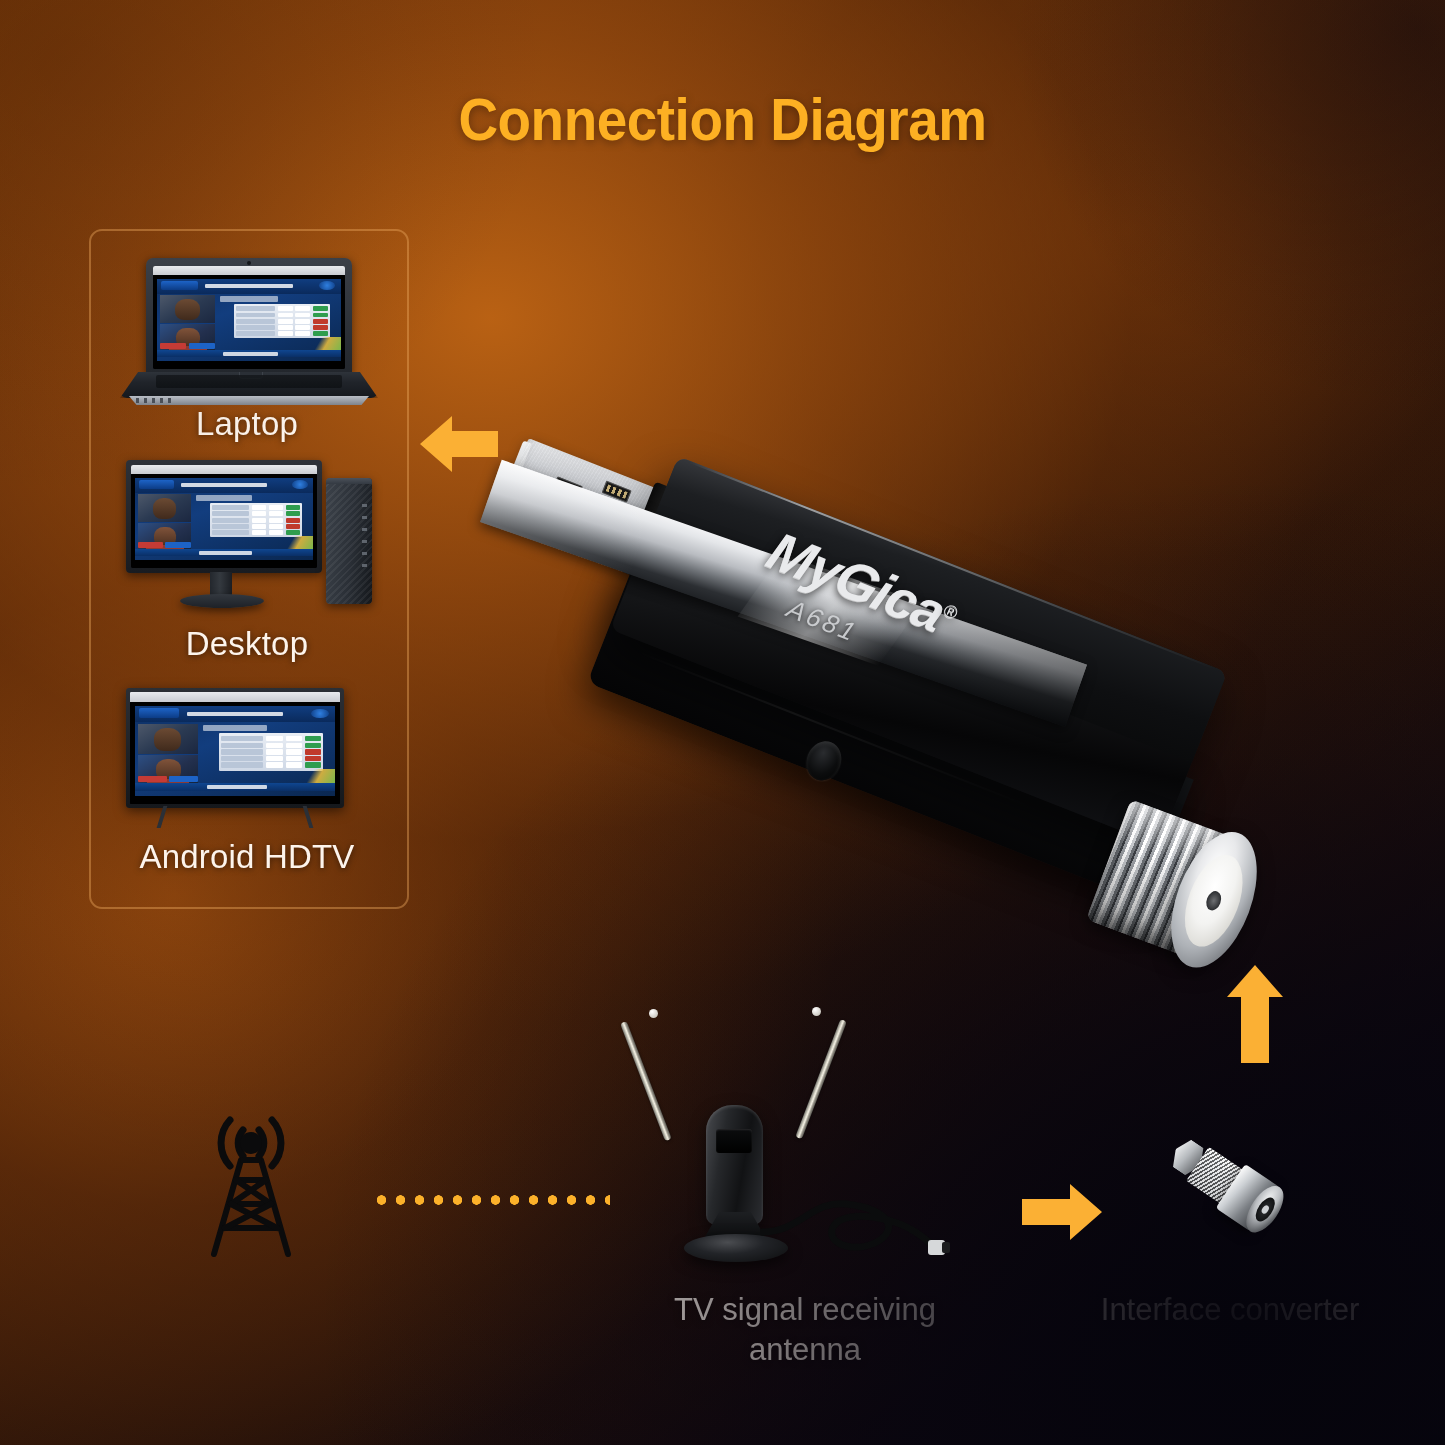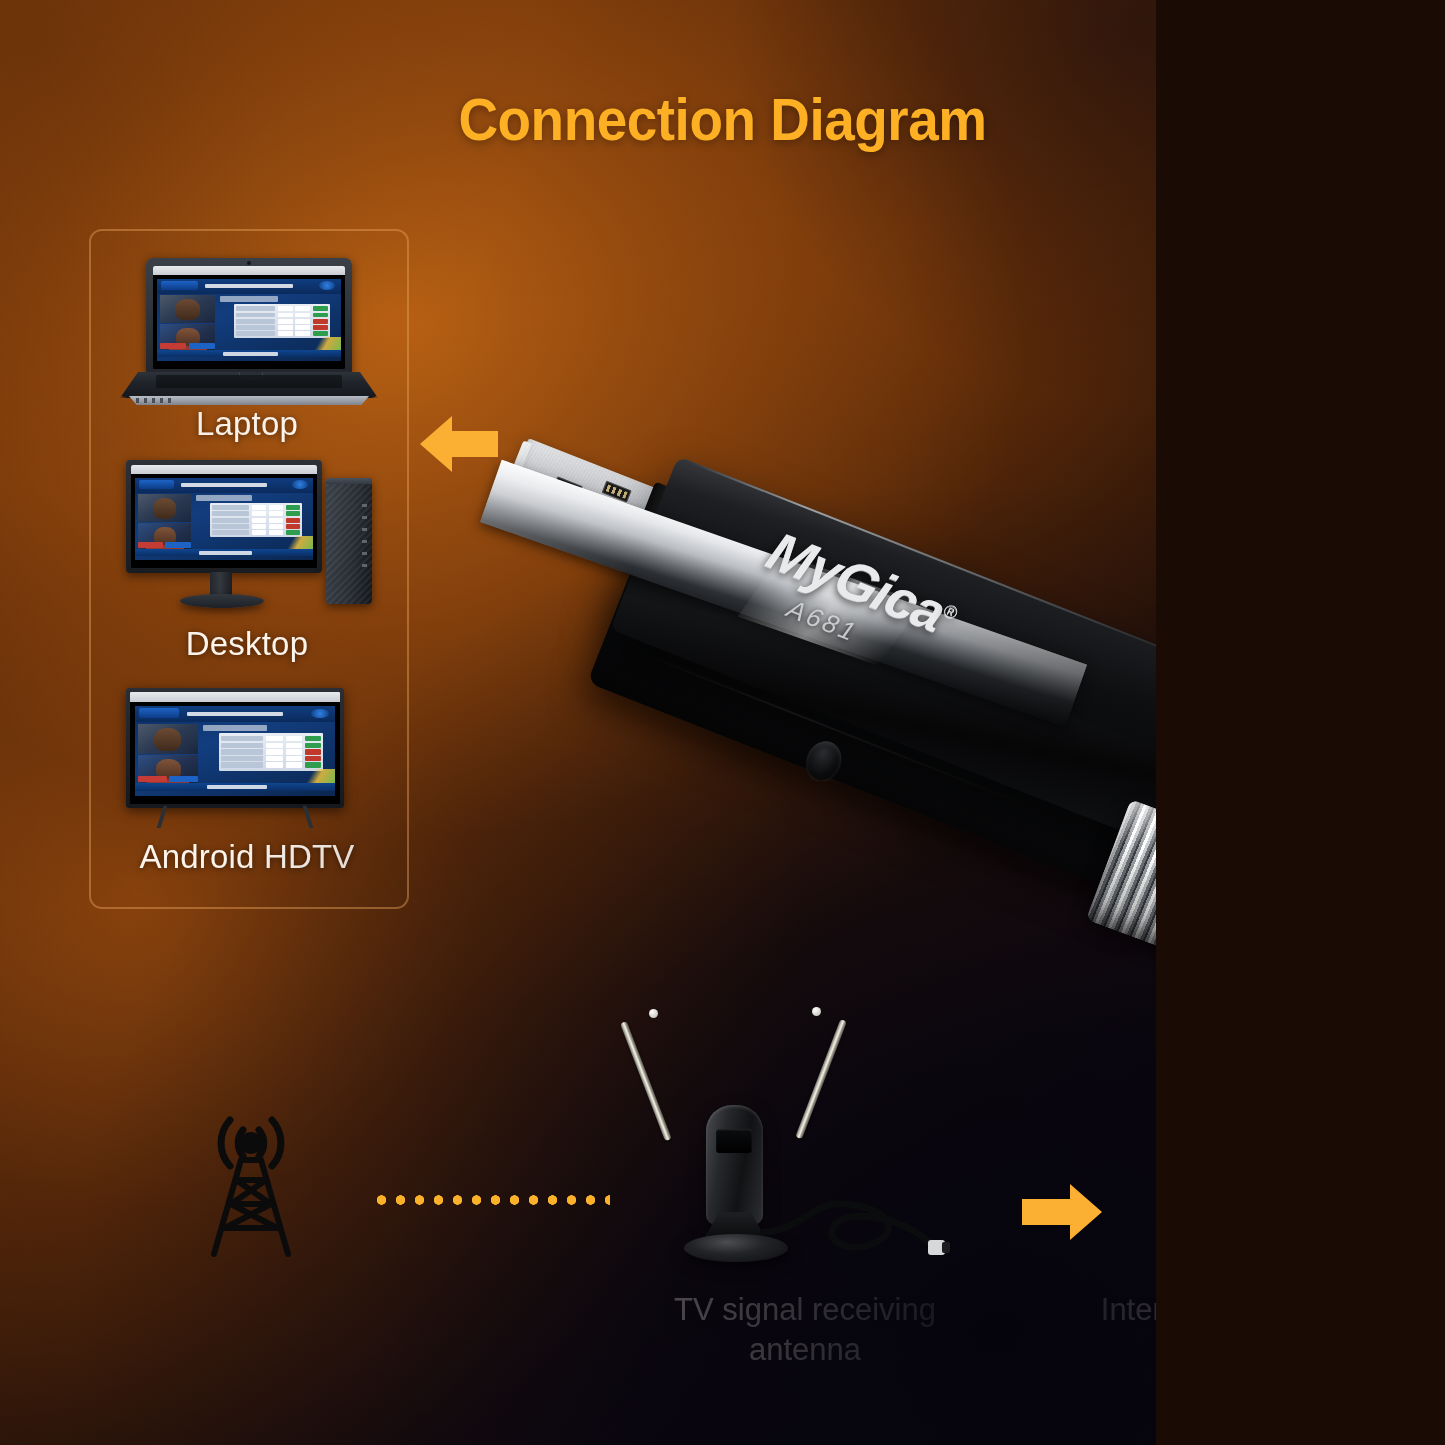--- a/index.html
+++ b/index.html
@@ -3,21 +3,21 @@
 <meta charset="utf-8">
 <title>Connection Diagram</title>
 <style>
   html,body{margin:0;padding:0;}
   body{
     width:1445px;height:1445px;overflow:hidden;
     font-family:"Liberation Sans", sans-serif;
     background:#1a0c05;
   }
   #stage{
-    position:relative;width:1156px;height:1445px;overflow:hidden;
+    position:relative;width:1445px;height:1445px;overflow:hidden;
     background:
       radial-gradient(ellipse 1100px 900px at 34% 22%, rgba(190,100,20,0.95) 0%, rgba(150,74,14,0.72) 32%, rgba(96,44,8,0.35) 58%, rgba(40,18,6,0.05) 78%, rgba(0,0,0,0) 100%),
       radial-gradient(ellipse 900px 820px at 12% 62%, rgba(170,84,16,0.75) 0%, rgba(118,54,10,0.45) 38%, rgba(30,14,5,0.05) 74%, rgba(0,0,0,0) 100%),
       radial-gradient(ellipse 760px 700px at 78% 16%, rgba(150,70,12,0.45) 0%, rgba(60,26,6,0.18) 48%, rgba(0,0,0,0) 82%),
       linear-gradient(145deg, #7e3c08 0%, #6e340a 18%, #4a2208 42%, #24110a 66%, #0d0710 84%, #06050c 100%);
   }
   
   #stage::after{
     content:"";position:absolute;inset:0;pointer-events:none;
     background:

